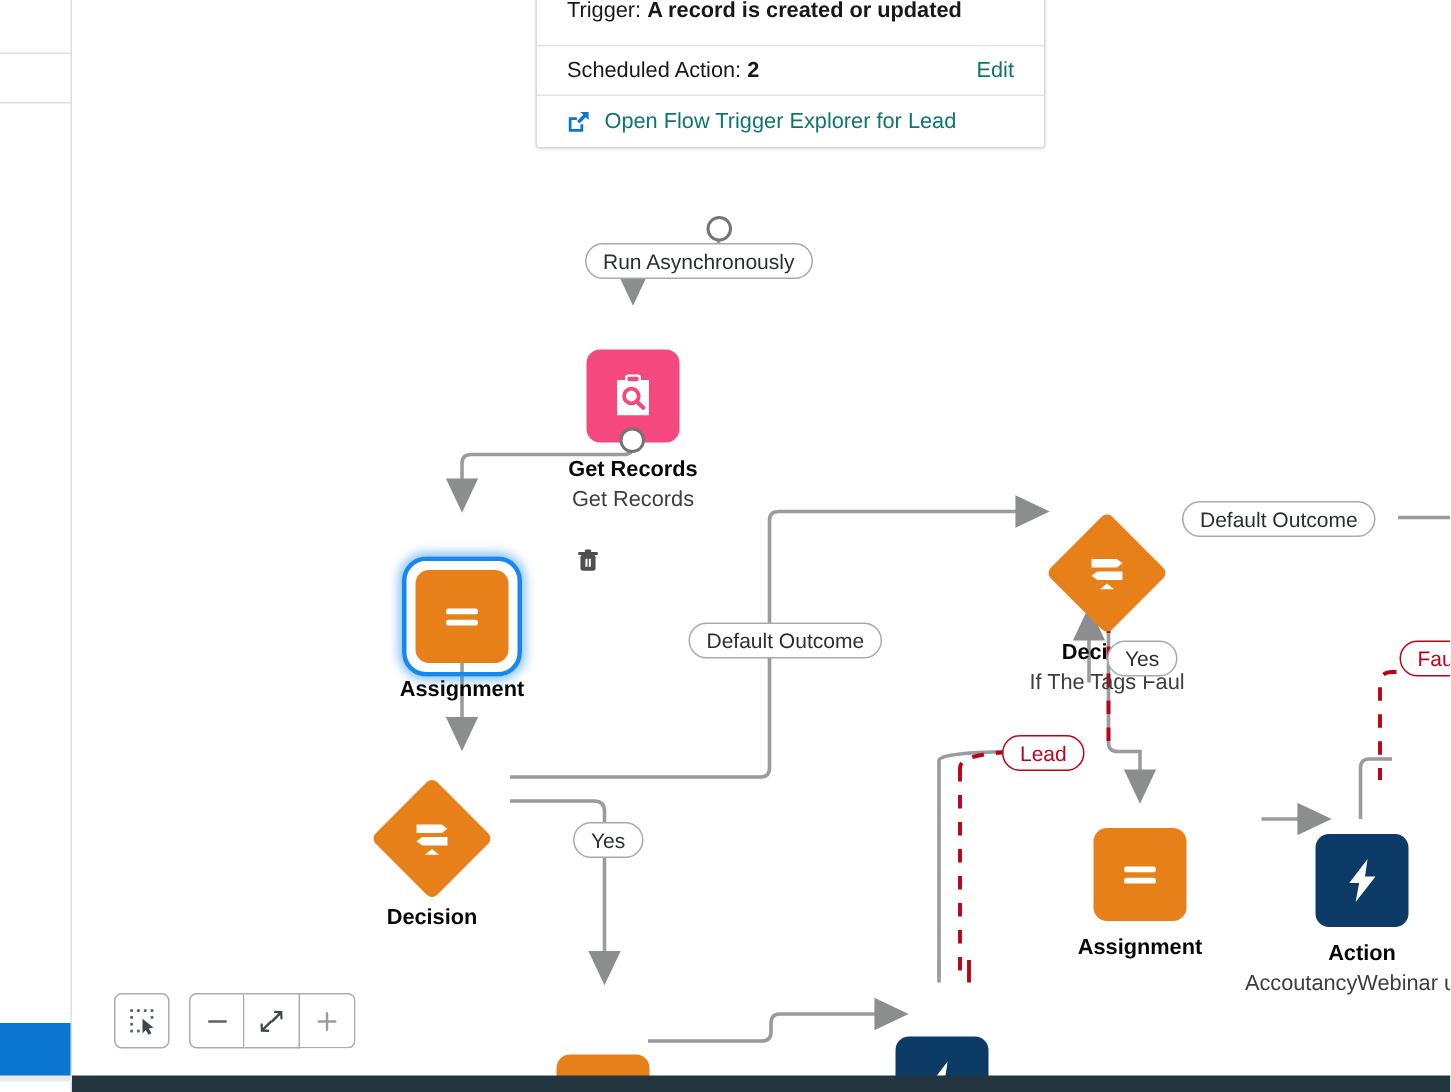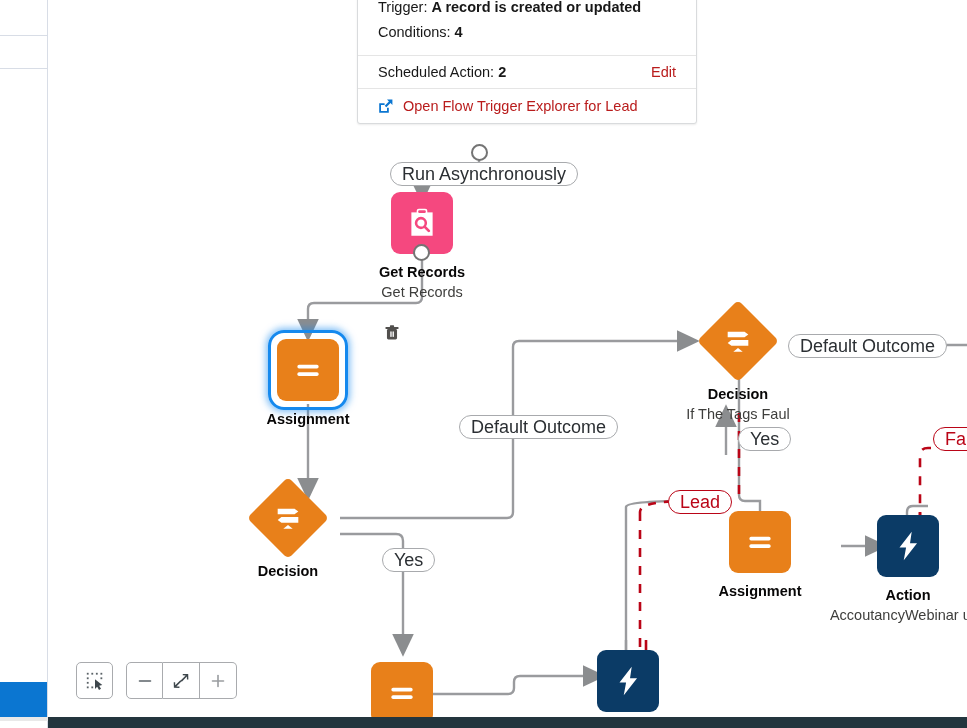--- a/index.html
+++ b/index.html
@@ -30,50 +30,50 @@
   }
   .tp-body{padding:6px 20px 10px 20px;}
   .tp-line{font-size:14.5px;color:#181818;line-height:25px;white-space:nowrap;}
   .tp-line b{font-weight:700;}
   .tp-row{
     border-top:1px solid #e5e5e5;padding:8px 20px;
     display:flex;align-items:center;justify-content:space-between;
     font-size:14.5px;color:#181818;
   }
   .tp-row b{font-weight:700;}
-  .tp-link{color:#b91c1c;font-size:14.5px;cursor:pointer;}
+  .tp-link{color:#0f766e;font-size:14.5px;cursor:pointer;}
   .tp-row-link{
     border-top:1px solid #e5e5e5;padding:9px 20px;
     display:flex;align-items:flex-start;gap:9px;
   }
   .ext-icon{width:16px;height:16px;display:block;flex:0 0 auto;}
 
   
-  .node{position:absolute;z-index:4;}
+  .node{position:absolute;z-index:4;margin-top:41px;}
   .node-sq{width:62px;height:62px;border-radius:9px;display:flex;align-items:center;justify-content:center;}
   .node-lbl{position:absolute;left:50%;transform:translateX(-50%);text-align:center;
             width:210px;line-height:20px;}
   .node-title{font-size:14.5px;font-weight:700;color:#080707;white-space:nowrap;}
   .node-sub{font-size:14.5px;color:#3e3e3c;}
   .selected-ring{
     position:absolute;left:-9px;top:-9px;width:80px;height:80px;border-radius:16px;
     border:3px solid #1589ee;box-sizing:border-box;
     box-shadow:0 0 7px 2px rgba(21,137,238,.55);
   }
   .trash-btn{position:absolute;width:18px;height:18px;cursor:pointer;}
 
   
   .diamond{width:58px;height:58px;background:#e8801a;transform:rotate(45deg);border-radius:5px;
            display:flex;align-items:center;justify-content:center;}
   .diamond > svg{transform:rotate(-45deg);}
 
   
   .pill{
     position:absolute;background:#fff;border:1px solid #a8aaad;border-radius:14px;
-    height:24px;line-height:22px;padding:0 11px;font-size:18px;color:#2b2f33;
+    height:24px;line-height:22px;padding:0 11px;font-size:14px;color:#2b2f33;
     white-space:nowrap;z-index:6;box-sizing:border-box;cursor:pointer;
   }
   .pill.fault{border-color:#ba0517;color:#ba0517;}
 
   
   .dot{position:absolute;width:17px;height:17px;border-radius:50%;background:#fff;
        border:2px solid #747474;box-sizing:border-box;z-index:5;}
 
   
   .zoom-group{position:absolute;z-index:9;display:flex;}
@@ -155,23 +155,20 @@
       </g>
       <g fill="none" stroke="#9a9b9e" stroke-width="2.4">
         <path d="M 578 640 L 578 655"></path>
       </g>
     </svg>
 
     <div class="trigger-panel">
       <div class="tp-body">
         <div class="tp-line">
           <span>Trigger: </span><b>A record is created or updated</b>
-        </div>
-        <div class="tp-line">
-          <span>Conditions: </span><b>4</b>
         </div>
       </div>
       <div class="tp-row">
         <div>
           <span>Scheduled Action: </span><b>2</b>
         </div>
         <span class="tp-link">Edit</span>
       </div>
       <div class="tp-row-link">
         <svg class="ext-icon" viewBox="0 0 16 16">

